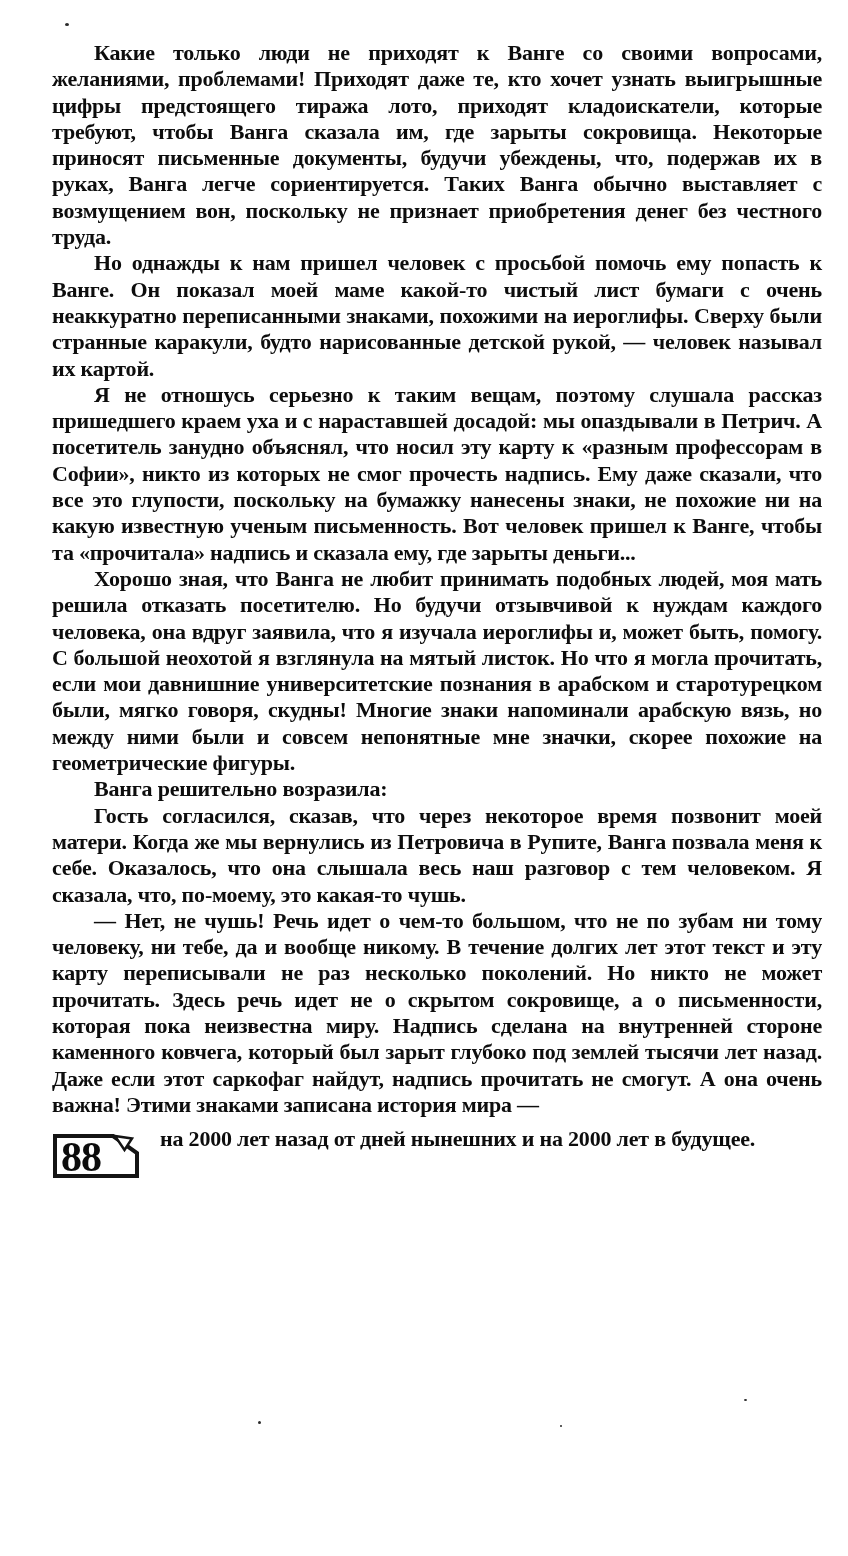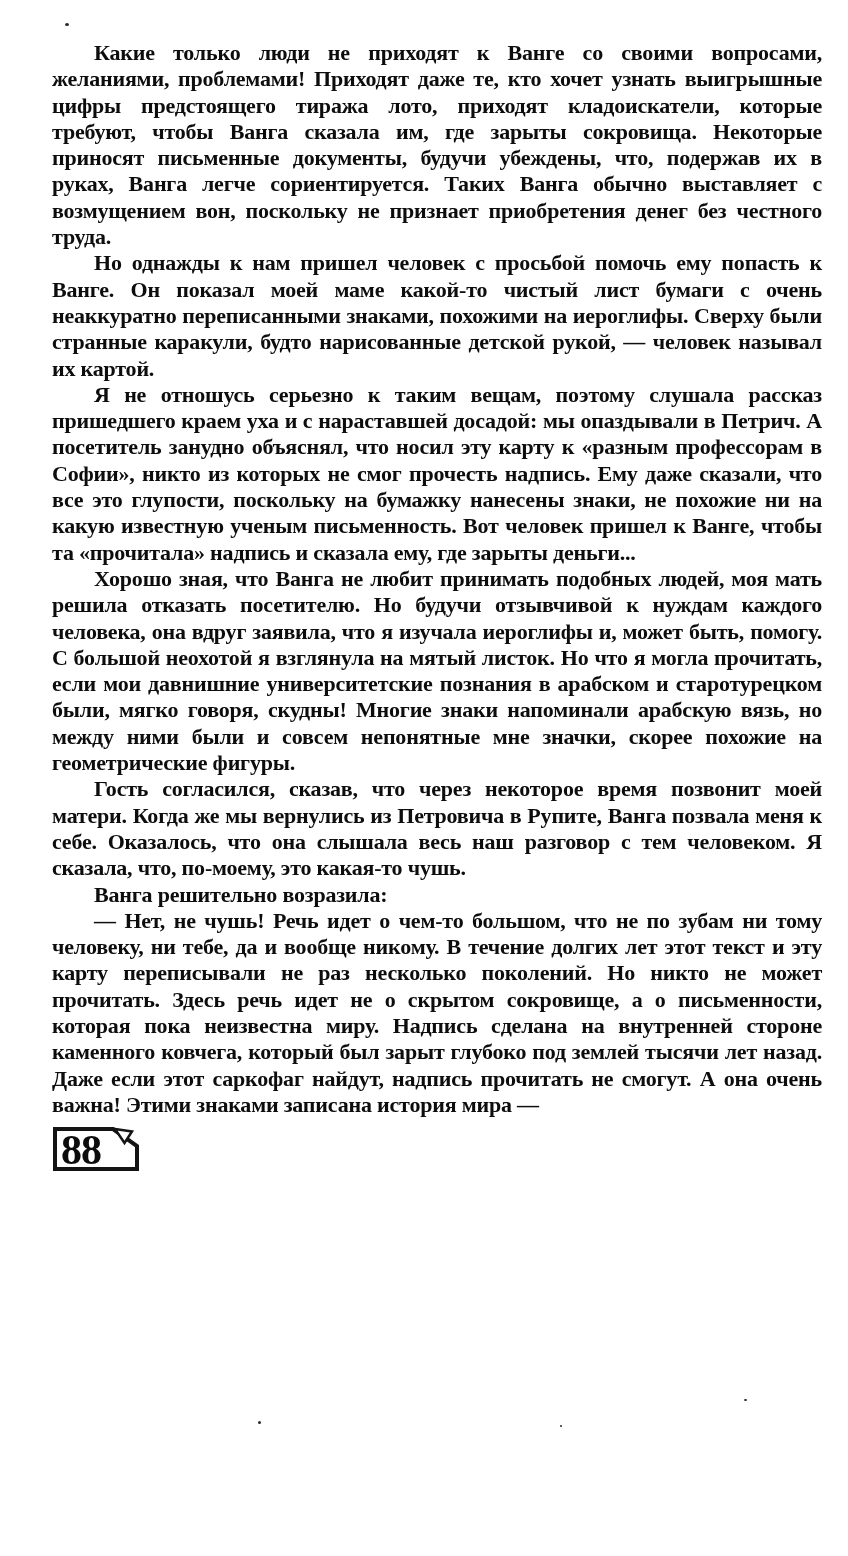--- a/index.html
+++ b/index.html
@@ -26,21 +26,21 @@
     line-height: 26.3px;
     text-align: justify;
     letter-spacing: -0.2px;
   }
   .column p {
     margin: 0;
     padding: 0;
     text-indent: 42px;
   }
   .footer {
-    margin-top: 1px;
+    margin-top: 8px;
   }
   .footer::after {
     content: "";
     display: block;
     clear: both;
   }
   .pagebox {
     float: left;
     position: relative;
     width: 88px;
@@ -86,28 +86,29 @@
   <span class="speck s1"></span>
   <span class="speck s2"></span>
   <span class="speck s3"></span>
   <span class="speck s4"></span>
 
   <div class="column">
     <p>Какие только люди не приходят к Ванге со своими вопросами, желаниями, проблемами! Приходят даже те, кто хочет узнать выигрышные цифры предстоящего тиража лото, приходят кладоискатели, которые требуют, чтобы Ванга сказала им, где зарыты сокровища. Некоторые приносят письменные документы, будучи убеждены, что, подержав их в руках, Ванга легче сориентируется. Таких Ванга обычно выставляет с возмущением вон, поскольку не признает приобретения денег без честного труда.</p>
     <p>Но однажды к нам пришел человек с просьбой помочь ему попасть к Ванге. Он показал моей маме какой-то чистый лист бумаги с очень неаккуратно переписанными знаками, похожими на иероглифы. Сверху были странные каракули, будто нарисованные детской рукой, — человек называл их картой.</p>
     <p>Я не отношусь серьезно к таким вещам, поэтому слушала рассказ пришедшего краем уха и с нараставшей досадой: мы опаздывали в Петрич. А посетитель занудно объяснял, что носил эту карту к «разным профессорам в Софии», никто из которых не смог прочесть надпись. Ему даже сказали, что все это глупости, поскольку на бумажку нанесены знаки, не похожие ни на какую известную ученым письменность. Вот человек пришел к Ванге, чтобы та «прочитала» надпись и сказала ему, где зарыты деньги...</p>
     <p>Хорошо зная, что Ванга не любит принимать подобных людей, моя мать решила отказать посетителю. Но будучи отзывчивой к нуждам каждого человека, она вдруг заявила, что я изучала иероглифы и, может быть, помогу. С большой неохотой я взглянула на мятый листок. Но что я могла прочитать, если мои давнишние университетские познания в арабском и старотурецком были, мягко говоря, скудны! Многие знаки напоминали арабскую вязь, но между ними были и совсем непонятные мне значки, скорее похожие на геометрические фигуры.</p>
+    <p>Ванга решительно возразила:</p>
     <p>Гость согласился, сказав, что через некоторое время позвонит моей матери. Когда же мы вернулись из Петровича в Рупите, Ванга позвала меня к себе. Оказалось, что она слышала весь наш разговор с тем человеком. Я сказала, что, по-моему, это какая-то чушь.</p>
-    <p>Ванга решительно возразила:</p>
     <p>— Нет, не чушь! Речь идет о чем-то большом, что не по зубам ни тому человеку, ни тебе, да и вообще никому. В течение долгих лет этот текст и эту карту переписывали не раз несколько поколений. Но никто не может прочитать. Здесь речь идет не о скрытом сокровище, а о письменности, которая пока неизвестна миру. Надпись сделана на внутренней стороне каменного ковчега, который был зарыт глубоко под землей тысячи лет назад. Даже если этот саркофаг найдут, надпись прочитать не смогут. А она очень важна! Этими знаками записана история мира —</p>
 
     <div class="footer">
       <div class="pagebox">
         <svg width="88" height="46" viewBox="0 0 88 46">
           <path d="M3,43 V3 H61 L85,20 V43 Z" fill="#ffffff" stroke="#141414" stroke-width="4" stroke-linejoin="miter"></path>
           <path d="M63,3 L80,5.5 L72.5,17 Z" fill="#ffffff" stroke="#141414" stroke-width="2.5" stroke-linejoin="miter"></path>
         </svg>
         <span class="pagenum">88</span>
       </div>
+      <p class="continuation">на 2000 лет назад от дней нынешних и на 2000 лет в будущее.</p>
     </div>
   </div>
 
 </div>
 
 </body></html>

